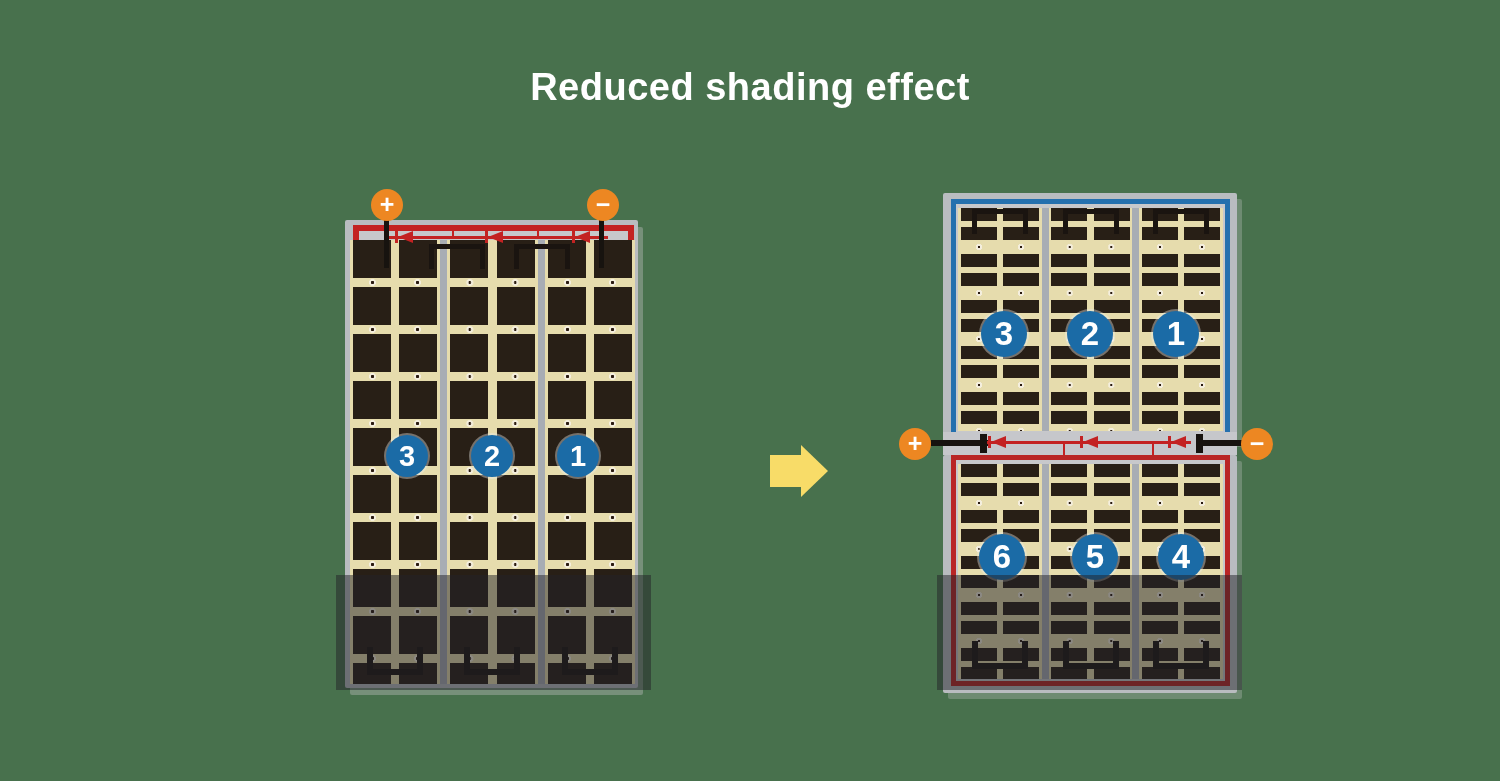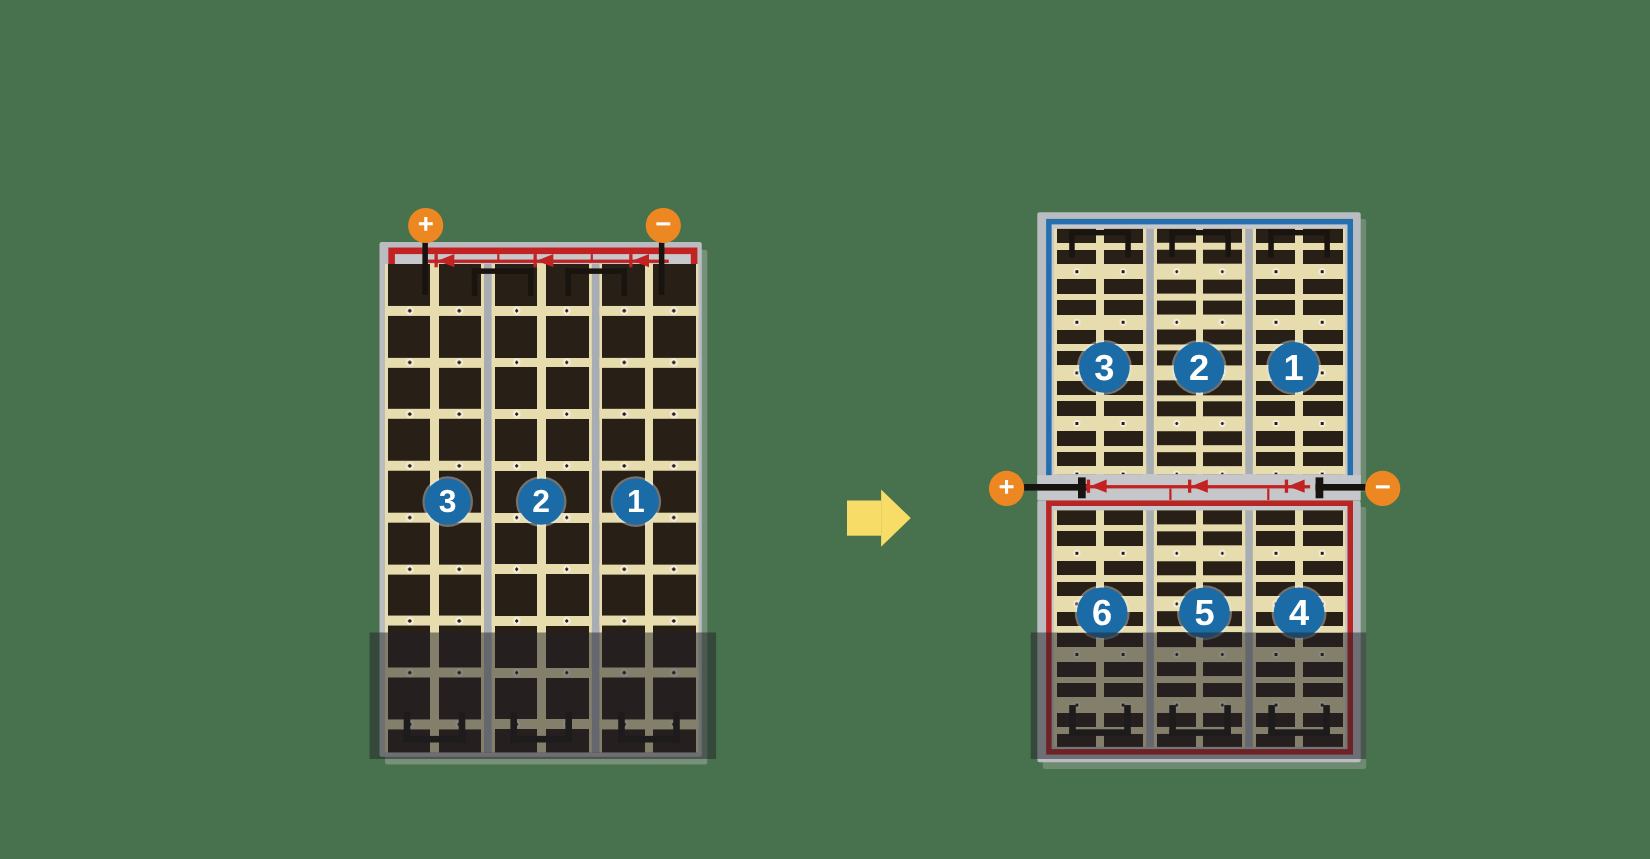--- a/index.html
+++ b/index.html
@@ -81,20 +81,21 @@
   .arrow .stem{position:absolute;left:0;top:10px;width:31px;height:32px;background:#f8dc68}
   .arrow .head{position:absolute;left:31px;top:0;width:0;height:0;
                border-left:27px solid #f8dc68;border-top:26px solid transparent;
                border-bottom:26px solid transparent}
 </style>
 </head>
 <body>
 
 <div class="stage">
 
+  <div class="title">Reduced shading effect</div>
 
   <div class="panel panel-left">
     <div class="pl-red"></div>
 
     <div class="cells-row pl-cells">
       <div class="group grid-l">
         <div class="conn-u" style="bottom:9px"></div>
       </div>
       <div class="group grid-l">
         <div class="conn-u" style="bottom:9px"></div>

